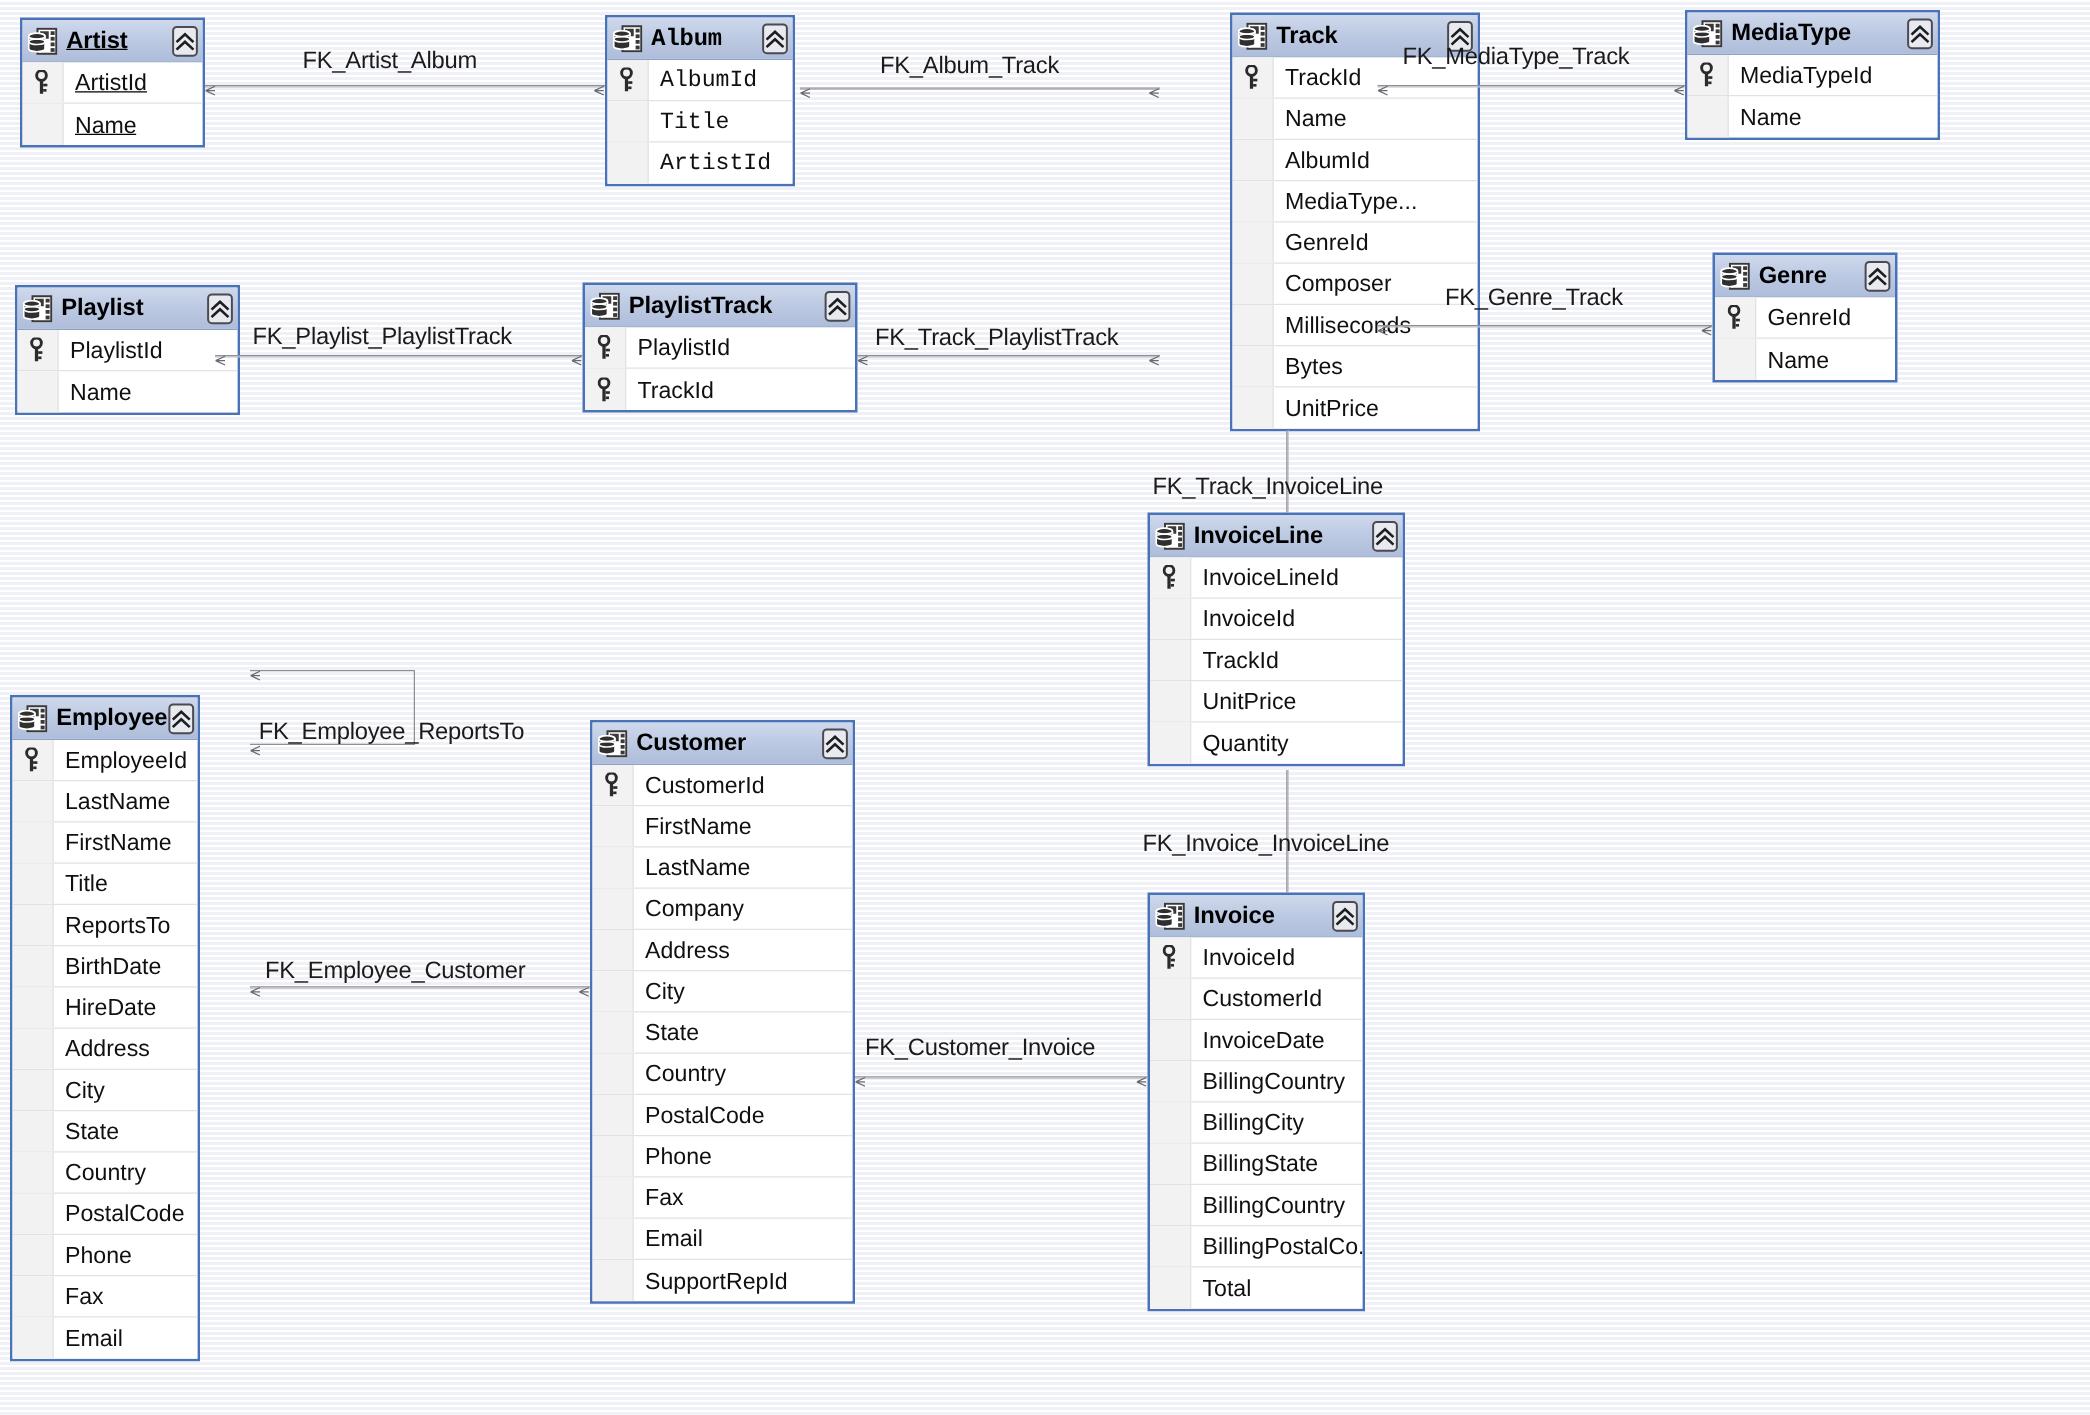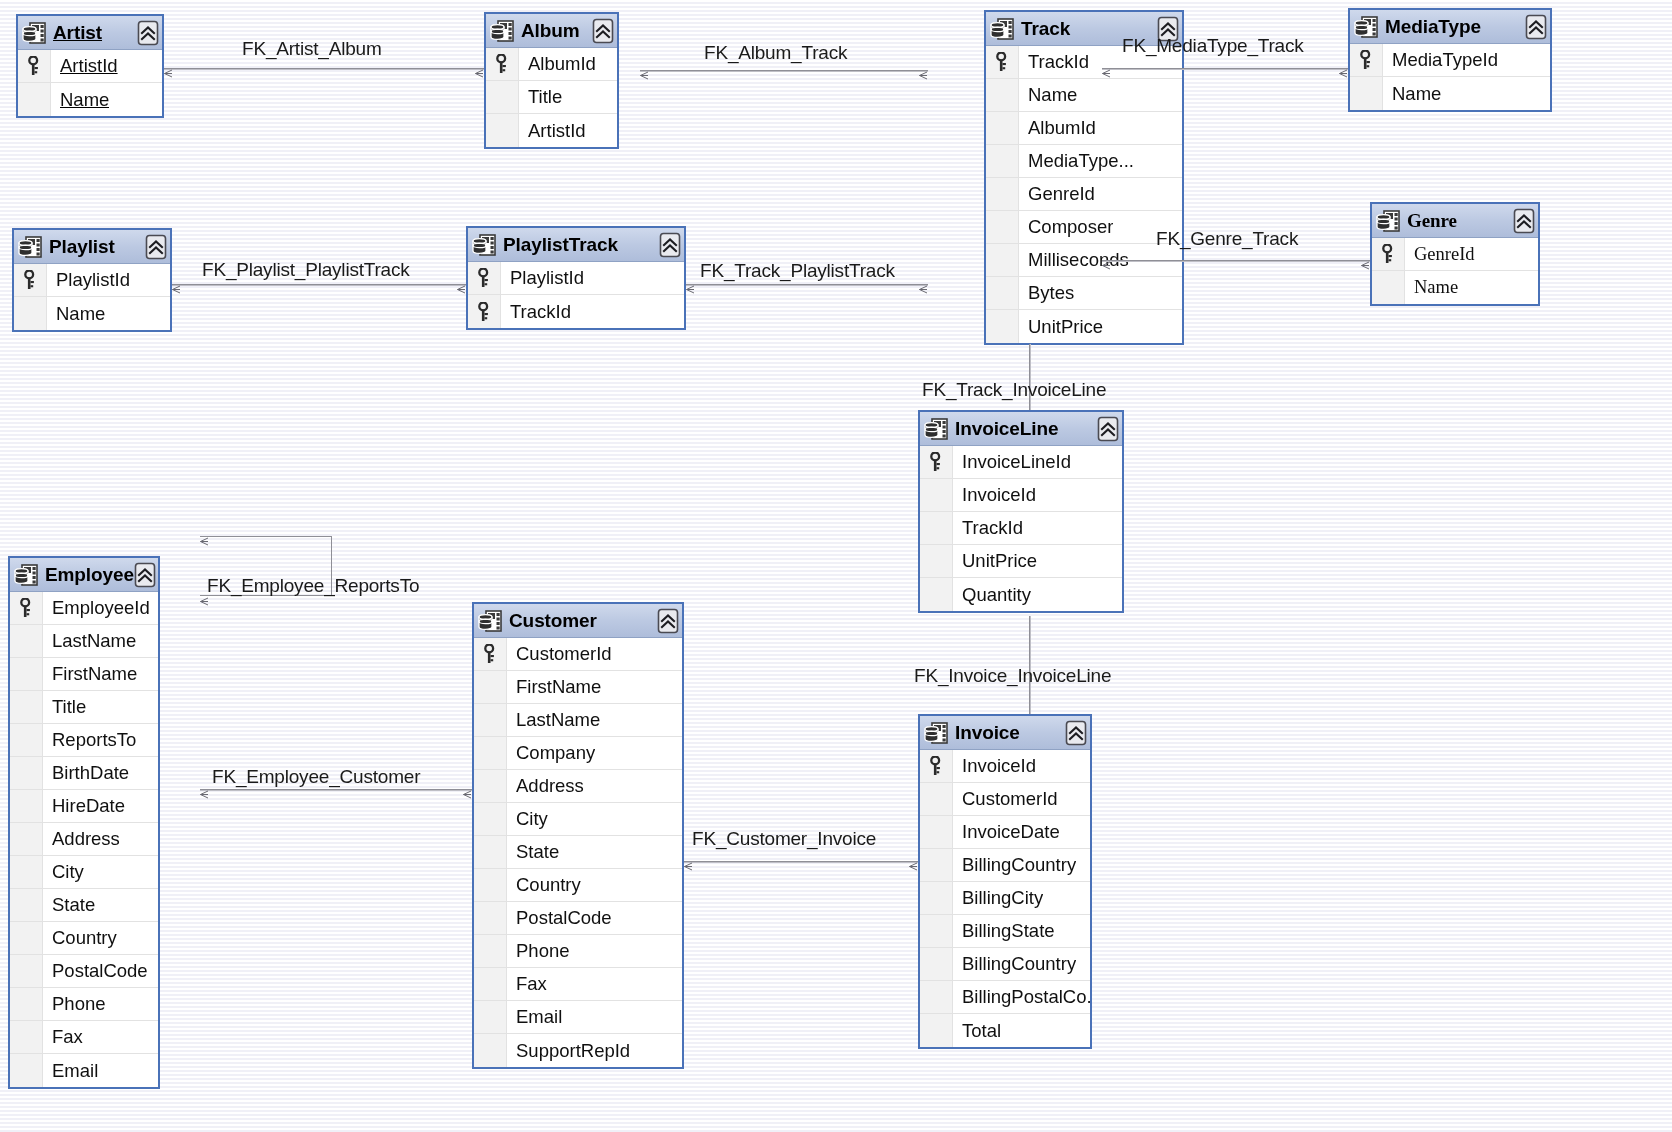--- a/index.html
+++ b/index.html
@@ -154,21 +154,21 @@
             </svg>
           </div>
           <div class="row-name">ArtistId</div>
         </div>
         <div class="row">
           <div class="row-gutter"></div>
           <div class="row-name">Name</div>
         </div>
       </div>
     </div>
-    <div class="tbl" style="left: 484px; top: 12px; width: 135px;">
+    <div class="tbl" style="left: 484px; top: 12px; width: 152px; font-family: Liberation Mono, monospace;">
       <div class="tbl-head">
         <svg viewBox="0 0 24 22" class="icn tbl-icon">
           <rect x="8" y="1" width="15" height="20" fill="#ffffff" stroke="#3a3a3a" stroke-width="1.6"></rect>
           <rect x="10" y="3" width="7" height="6" fill="#3a3a3a"></rect>
           <rect x="18.5" y="3" width="3.2" height="3" fill="#3a3a3a"></rect>
           <rect x="18.5" y="7.5" width="3.2" height="3" fill="#3a3a3a"></rect>
           <rect x="18.5" y="12" width="3.2" height="3" fill="#3a3a3a"></rect>
           <rect x="18.5" y="16.5" width="3.2" height="3" fill="#3a3a3a"></rect>
           <path d="M1 7 a6.5 2.4 0 0 1 13 0 v10 a6.5 2.4 0 0 1 -13 0 z" fill="#2f2f2f" stroke="#ffffff" stroke-width="1.3"></path>
           <ellipse cx="7.5" cy="7" rx="6.5" ry="2.4" fill="#2f2f2f" stroke="#ffffff" stroke-width="1.3"></ellipse>
@@ -306,21 +306,21 @@
             </svg>
           </div>
           <div class="row-name">MediaTypeId</div>
         </div>
         <div class="row">
           <div class="row-gutter"></div>
           <div class="row-name">Name</div>
         </div>
       </div>
     </div>
-    <div class="tbl" style="left: 12px; top: 228px; width: 160px;">
+    <div class="tbl" style="left: 12px; top: 228px; width: 180px;">
       <div class="tbl-head">
         <svg viewBox="0 0 24 22" class="icn tbl-icon">
           <rect x="8" y="1" width="15" height="20" fill="#ffffff" stroke="#3a3a3a" stroke-width="1.6"></rect>
           <rect x="10" y="3" width="7" height="6" fill="#3a3a3a"></rect>
           <rect x="18.5" y="3" width="3.2" height="3" fill="#3a3a3a"></rect>
           <rect x="18.5" y="7.5" width="3.2" height="3" fill="#3a3a3a"></rect>
           <rect x="18.5" y="12" width="3.2" height="3" fill="#3a3a3a"></rect>
           <rect x="18.5" y="16.5" width="3.2" height="3" fill="#3a3a3a"></rect>
           <path d="M1 7 a6.5 2.4 0 0 1 13 0 v10 a6.5 2.4 0 0 1 -13 0 z" fill="#2f2f2f" stroke="#ffffff" stroke-width="1.3"></path>
           <ellipse cx="7.5" cy="7" rx="6.5" ry="2.4" fill="#2f2f2f" stroke="#ffffff" stroke-width="1.3"></ellipse>
@@ -393,21 +393,21 @@
               <circle cx="5.2" cy="4.4" r="3.9" fill="none" stroke="#2b2b2b" stroke-width="2.3"></circle>
               <rect x="3.9" y="7.5" width="2.6" height="11.5" fill="#2b2b2b"></rect>
               <rect x="6.5" y="11" width="3.4" height="2.1" fill="#2b2b2b"></rect>
               <rect x="6.5" y="15.2" width="2.7" height="2.1" fill="#2b2b2b"></rect>
             </svg>
           </div>
           <div class="row-name">TrackId</div>
         </div>
       </div>
     </div>
-    <div class="tbl" style="left: 1370px; top: 202px; width: 170px; font-family: Liberation Serif, serif;">
+    <div class="tbl" style="left: 1370px; top: 202px; width: 148px;">
       <div class="tbl-head">
         <svg viewBox="0 0 24 22" class="icn tbl-icon">
           <rect x="8" y="1" width="15" height="20" fill="#ffffff" stroke="#3a3a3a" stroke-width="1.6"></rect>
           <rect x="10" y="3" width="7" height="6" fill="#3a3a3a"></rect>
           <rect x="18.5" y="3" width="3.2" height="3" fill="#3a3a3a"></rect>
           <rect x="18.5" y="7.5" width="3.2" height="3" fill="#3a3a3a"></rect>
           <rect x="18.5" y="12" width="3.2" height="3" fill="#3a3a3a"></rect>
           <rect x="18.5" y="16.5" width="3.2" height="3" fill="#3a3a3a"></rect>
           <path d="M1 7 a6.5 2.4 0 0 1 13 0 v10 a6.5 2.4 0 0 1 -13 0 z" fill="#2f2f2f" stroke="#ffffff" stroke-width="1.3"></path>
           <ellipse cx="7.5" cy="7" rx="6.5" ry="2.4" fill="#2f2f2f" stroke="#ffffff" stroke-width="1.3"></ellipse>
@@ -577,21 +577,21 @@
         <div class="row">
           <div class="row-gutter"></div>
           <div class="row-name">Fax</div>
         </div>
         <div class="row">
           <div class="row-gutter"></div>
           <div class="row-name">Email</div>
         </div>
       </div>
     </div>
-    <div class="tbl" style="left: 472px; top: 602px; width: 212px;">
+    <div class="tbl" style="left: 472px; top: 576px; width: 212px;">
       <div class="tbl-head">
         <svg viewBox="0 0 24 22" class="icn tbl-icon">
           <rect x="8" y="1" width="15" height="20" fill="#ffffff" stroke="#3a3a3a" stroke-width="1.6"></rect>
           <rect x="10" y="3" width="7" height="6" fill="#3a3a3a"></rect>
           <rect x="18.5" y="3" width="3.2" height="3" fill="#3a3a3a"></rect>
           <rect x="18.5" y="7.5" width="3.2" height="3" fill="#3a3a3a"></rect>
           <rect x="18.5" y="12" width="3.2" height="3" fill="#3a3a3a"></rect>
           <rect x="18.5" y="16.5" width="3.2" height="3" fill="#3a3a3a"></rect>
           <path d="M1 7 a6.5 2.4 0 0 1 13 0 v10 a6.5 2.4 0 0 1 -13 0 z" fill="#2f2f2f" stroke="#ffffff" stroke-width="1.3"></path>
           <ellipse cx="7.5" cy="7" rx="6.5" ry="2.4" fill="#2f2f2f" stroke="#ffffff" stroke-width="1.3"></ellipse>

